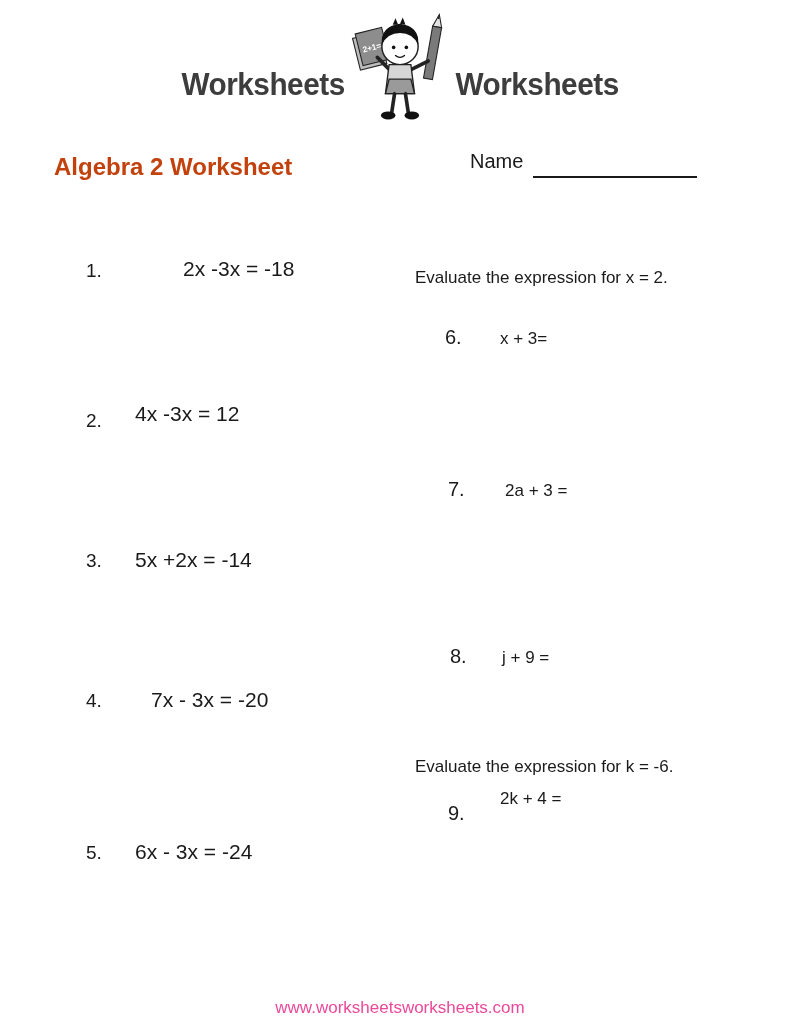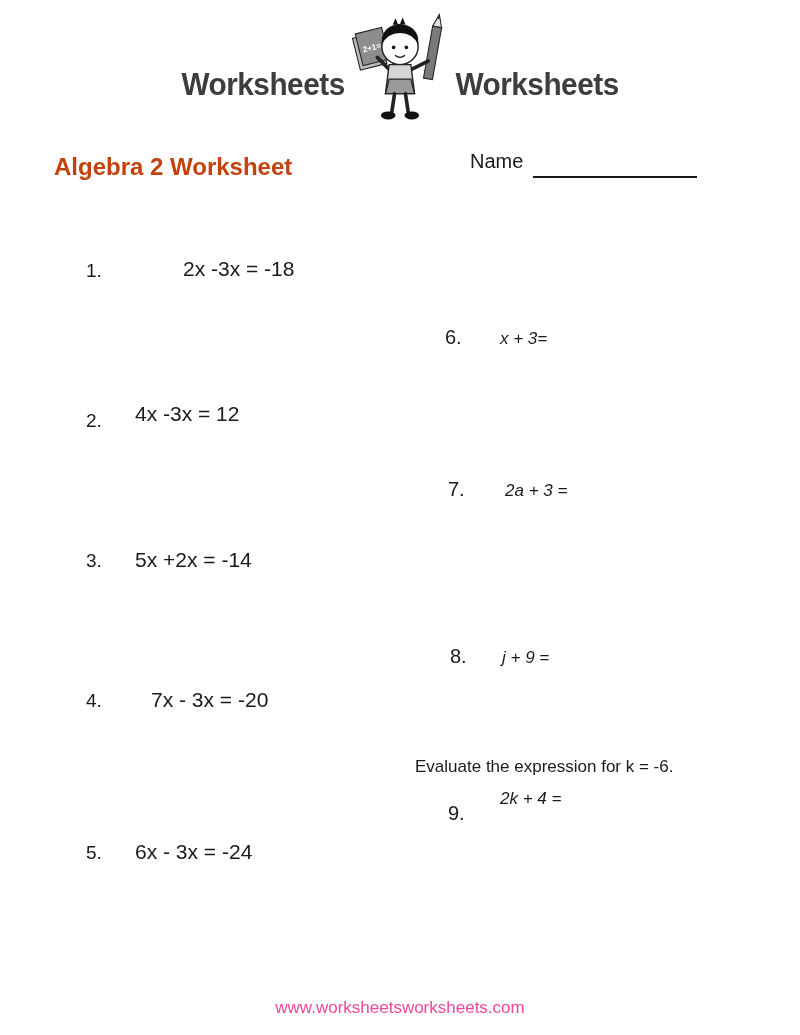--- a/index.html
+++ b/index.html
@@ -40,21 +40,21 @@
   .name-label { left: 470px; top: 150px; font-size: 20px; }
   .name-line { left: 533px; top: 152px; width: 164px; height: 24px; border-bottom: 2px solid #1a1a1a; }
 
   .instruction { left: 68px; top: 218px; font-size: 18px; }
 
   .p-num { font-size: 19px; }
   .p-eq  { font-size: 21px; }
 
   .eval-prompt { font-size: 17px; }
   .eval-num { font-size: 20px; }
-  .eval-expr { font-size: 17px; font-style: italic; }
+  .eval-expr { font-size: 17px; }
 
   .footer {
     position: absolute;
     top: 998px;
     left: 0;
     right: 0;
     text-align: center;
     font-size: 17px;
     color: #ec4899;
   }
@@ -118,20 +118,21 @@
 
   <div class="abs p-num" style="left:86px;  top:550px;">3.</div>
   <div class="abs p-eq" style="left:135px; top:548px;">5x +2x = -14</div>
 
   <div class="abs p-num" style="left:86px;  top:690px;">4.</div>
   <div class="abs p-eq" style="left:135px; top:688px;margin-left:16px;">7x - 3x = -20</div>
 
   <div class="abs p-num" style="left:86px;  top:842px;">5.</div>
   <div class="abs p-eq" style="left:135px; top:840px;">6x - 3x = -24</div>
 
+  <div class="abs eval-prompt" style="left:415px; top:268px;">Evaluate the expression for x = 2.</div>
   <div class="abs eval-num" style="left:445px; top:326px;">6.</div>
   <div class="abs eval-expr" style="left:500px; top:329px;">x + 3=</div>
 
   <div class="abs eval-num" style="left:448px; top:478px;">7.</div>
   <div class="abs eval-expr" style="left:505px; top:481px;">2a + 3 =</div>
 
   <div class="abs eval-num" style="left:450px; top:645px;">8.</div>
   <div class="abs eval-expr" style="left:502px; top:648px;">j + 9 =</div>
 
   <div class="abs eval-prompt" style="left:415px; top:757px;">Evaluate the expression for k = -6.</div>

